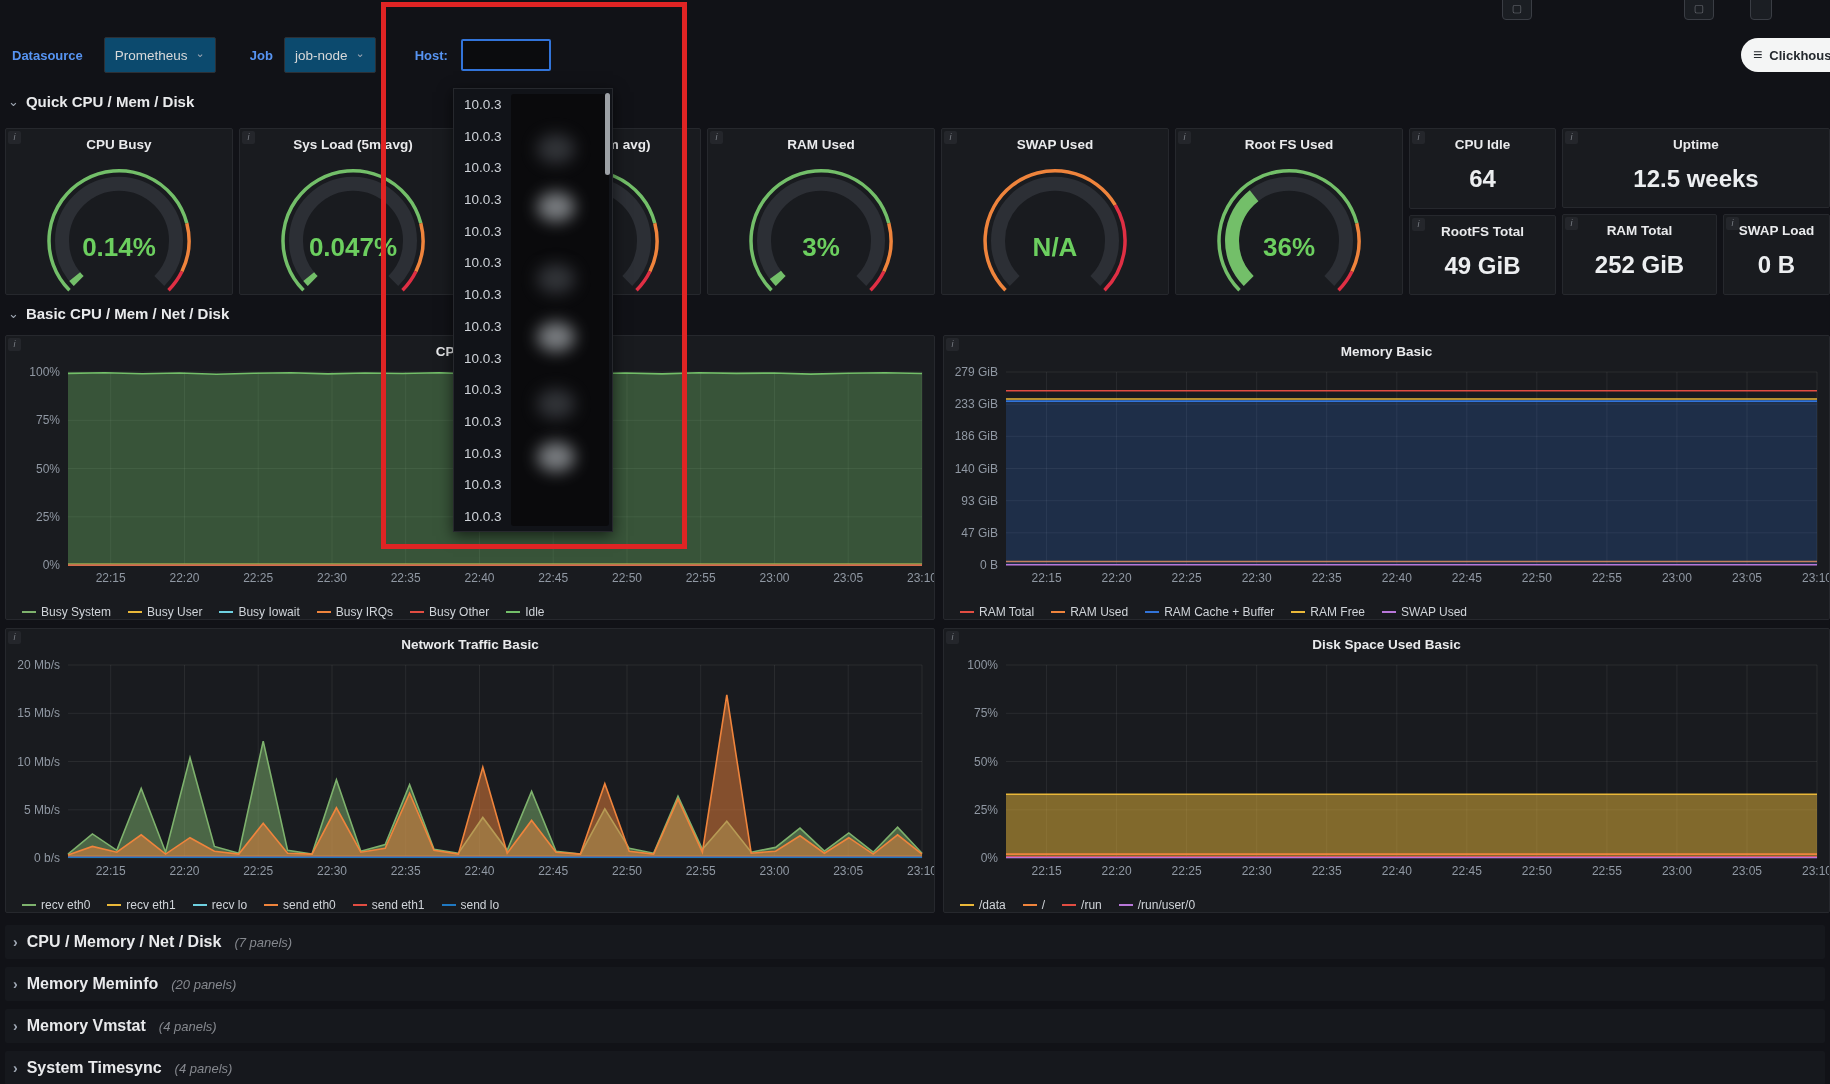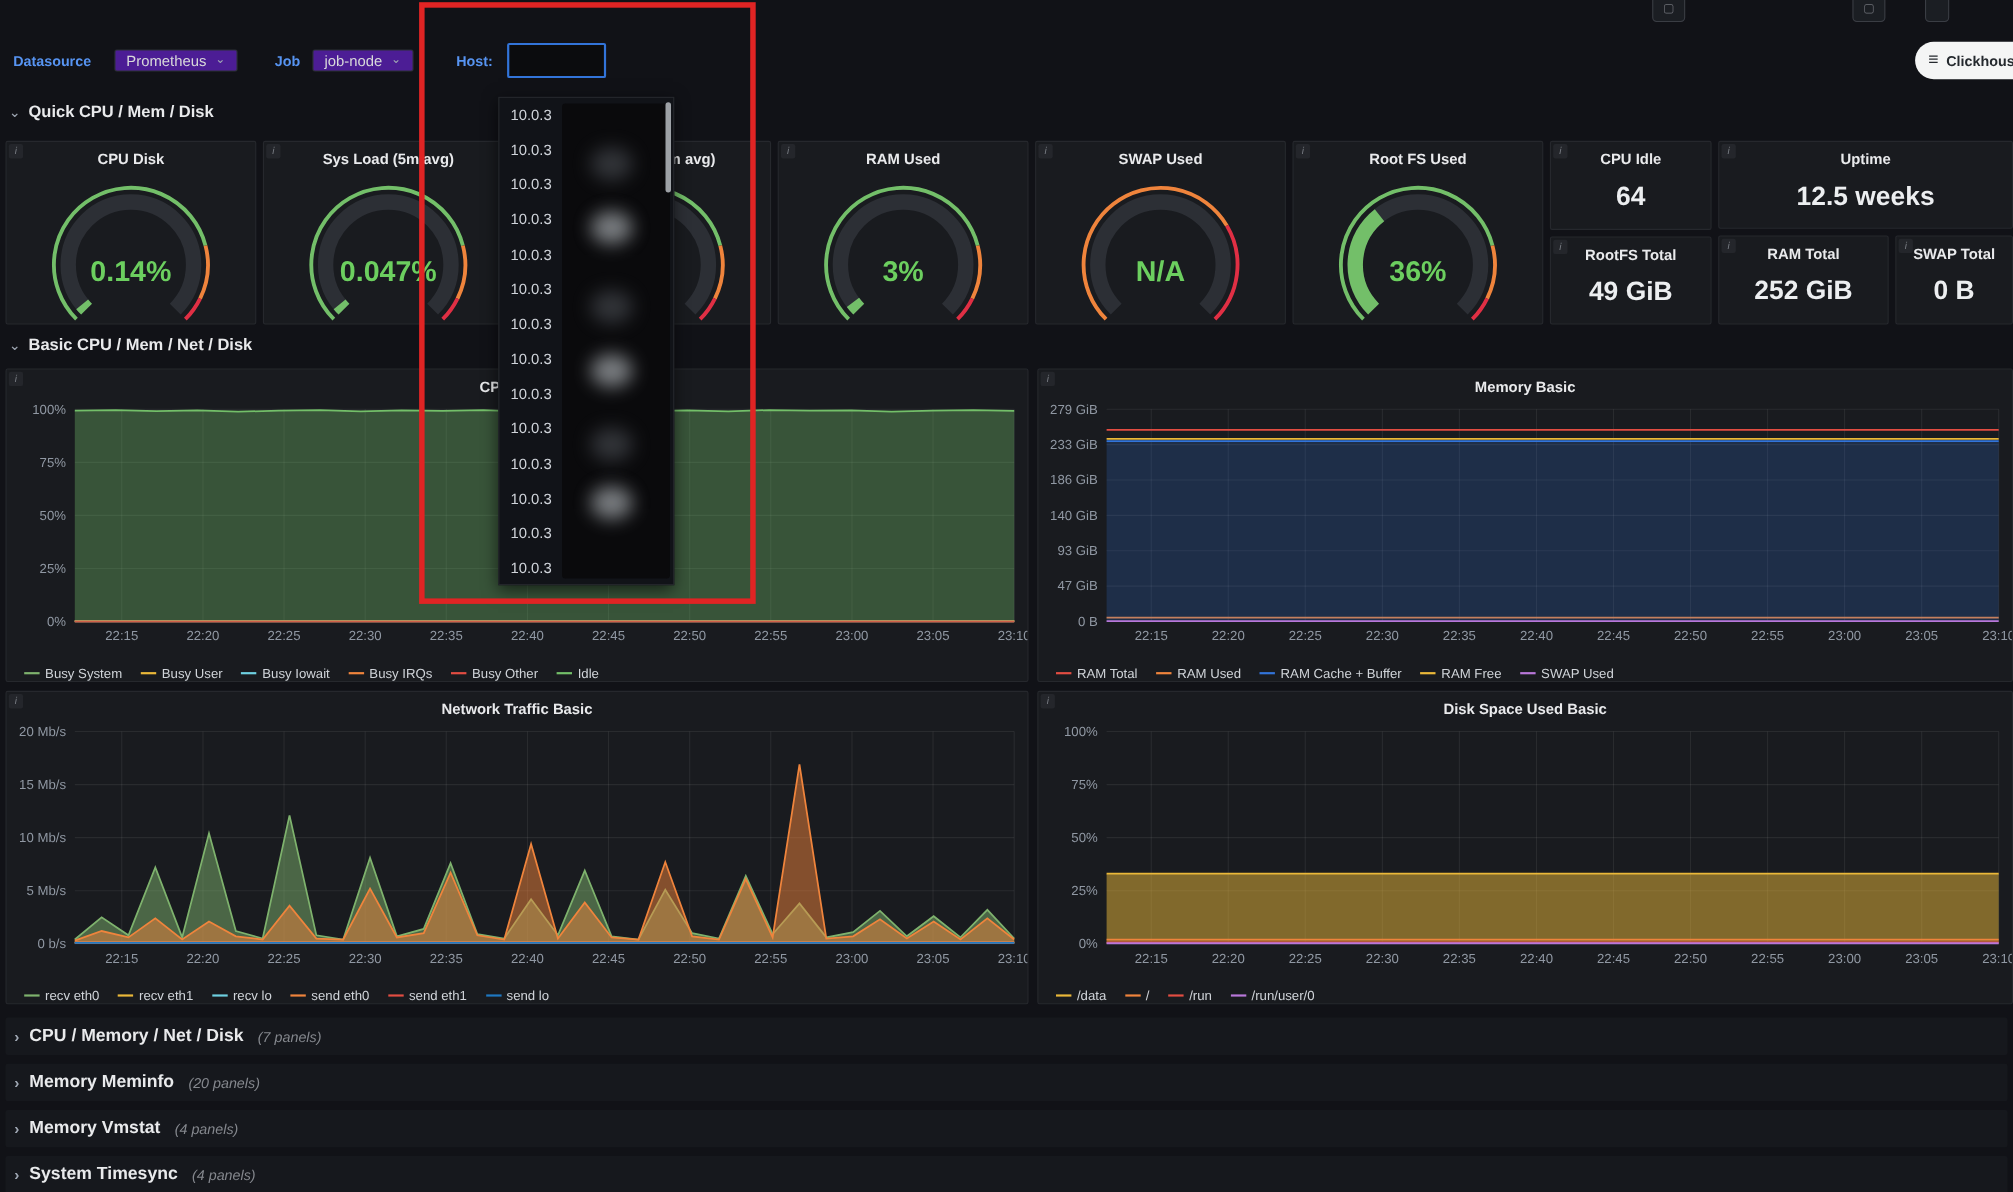--- a/index.html
+++ b/index.html
@@ -7,21 +7,21 @@
   body { font-family:"Liberation Sans", sans-serif; }
   .page { position:relative; width:1830px; height:1084px; background:#111217; overflow:hidden; color:#d8d9da; }
 
   
   .topcut { position:absolute; top:-6px; height:26px; border:1px solid #3a3d44; background:#1b1e23; border-radius:4px; width:30px; }
   .topcut span { display:block; text-align:center; color:#6e7077; font-size:11px; line-height:26px; }
 
   
   .controls { position:absolute; top:38px; left:12px; height:34px; display:flex; align-items:center; z-index:5; }
   .var-label { color:#5794F2; font-size:13px; font-weight:bold; cursor:pointer; }
-  .dd-btn { display:flex; align-items:center; gap:8px; height:20px; padding:0 10px; background:#4c1d95; border:1px solid #2c3036; border-radius:2px; color:#d8d9da; font-size:13.5px; cursor:pointer; }
+  .dd-btn { display:flex; align-items:center; gap:8px; height:36px; padding:0 10px; background:#0c4a6e; border:1px solid #2c3036; border-radius:2px; color:#d8d9da; font-size:13.5px; cursor:pointer; }
   .dd-btn .caret { font-size:11px; color:#9fa7b3; margin-top:-4px; }
   .host-input { width:90px; height:32px; background:#0b0c0e; border:2px solid #3274d9; border-radius:2px; color:#d8d9da; font-size:13px; padding:0 6px; outline:none; }
   .clickhouse { position:absolute; left:1741px; top:38px; height:34px; width:140px; background:#f4f5f5; border:none; border-radius:17px 0 0 17px; color:#24292e; font-size:13px; font-weight:bold; display:flex; align-items:center; gap:7px; padding:0 12px; z-index:6; cursor:pointer; }
   .clickhouse .burger { font-size:16px; }
 
   
   .section-hd { position:absolute; left:8px; display:flex; align-items:center; gap:7px; cursor:pointer; }
   .section-hd .chev { color:#9fa7b3; font-size:13px; }
   .section-hd .t { color:#e9eaec; font-size:15px; font-weight:bold; }
 
@@ -104,21 +104,21 @@
     <span>Clickhouse</span>
   </button>
 
   <div class="section-hd" style="top:93px">
     <span class="chev">⌄</span>
     <span class="t">Quick CPU / Mem / Disk</span>
   </div>
 
   <div class="gauges">
     <div class="panel gauge-panel">
-      <div class="panel-title">CPU Disk</div>
+      <div class="panel-title">CPU Busy</div>
       <div class="gauge-body"><svg width="226" height="135">
             <path d="M 72.7 124.0 A 57 57 0 1 1 153.3 124.0" stroke="#2c2f35" stroke-width="14" fill="none"></path>
             <path d="M 63.5 133.2 A 70 70 0 1 1 180.8 66.3" stroke="#73BF69" stroke-width="3.5" fill="none"></path>
             <path d="M 180.8 66.3 A 70 70 0 0 1 175.9 114.5" stroke="#EF843C" stroke-width="3.5" fill="none"></path>
             <path d="M 175.9 114.5 A 70 70 0 0 1 162.5 133.2" stroke="#E02F44" stroke-width="3.5" fill="none"></path>
             <path d="M 72.7 124.0 A 57 57 0 0 1 68.7 119.6" stroke="#73BF69" stroke-width="14" fill="none"></path>
             <text x="113" y="98.7" text-anchor="middle" class="gauge-value">0.14%</text>
           </svg></div>
     <div class="info-corner">i</div>
       </div>
@@ -198,21 +198,21 @@
         <div class="stat-value">12.5 weeks</div>
       <div class="info-corner">i</div>
         </div>
       <div class="right-bottom">
         <div class="panel stat-panel fixed" style="height:81px">
           <div class="panel-title">RAM Total</div>
           <div class="stat-value">252 GiB</div>
         <div class="info-corner">i</div>
           </div>
         <div class="panel stat-panel" style="height:81px">
-          <div class="panel-title">SWAP Total</div>
+          <div class="panel-title">SWAP Load</div>
           <div class="stat-value">0 B</div>
         <div class="info-corner">i</div>
           </div>
       </div>
     </div>
   </div>
 
   <div class="section-hd" style="top:305px">
     <span class="chev">⌄</span>
     <span class="t">Basic CPU / Mem / Net / Disk</span>

